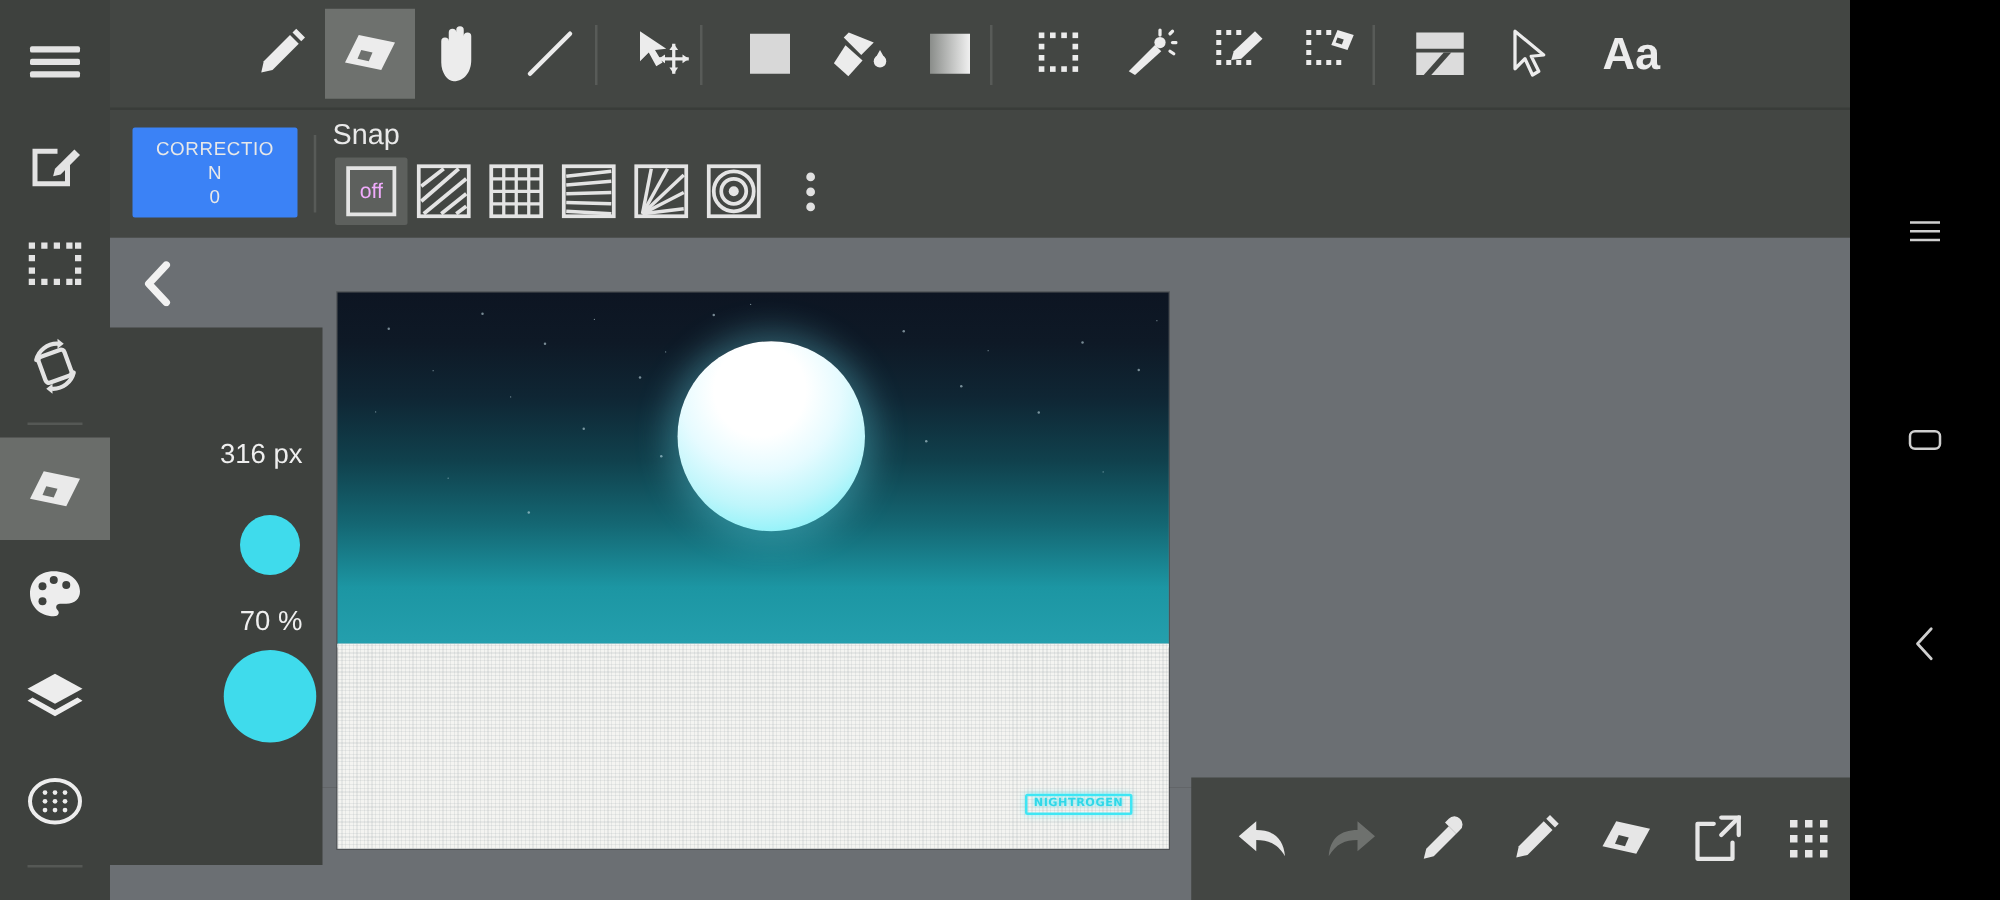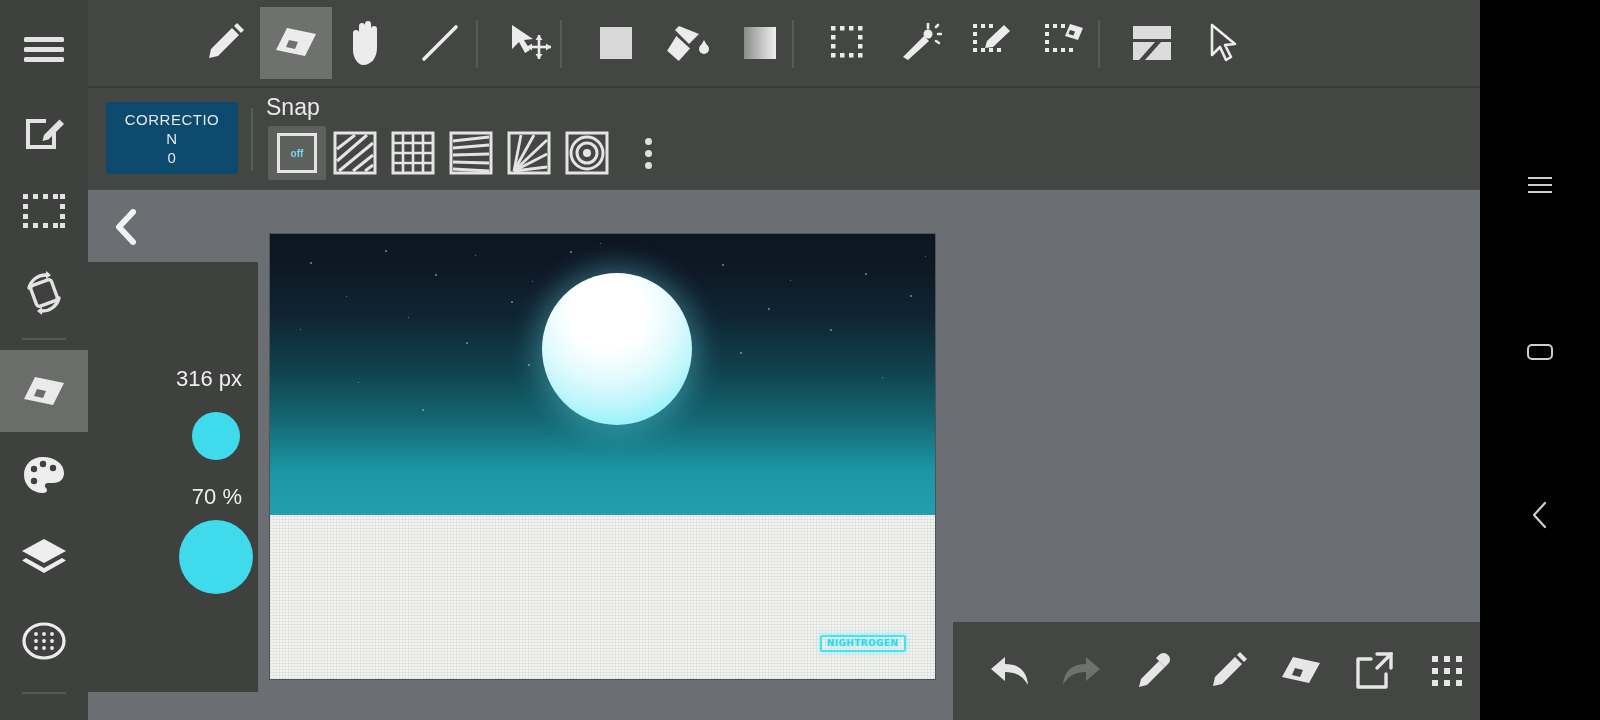--- a/index.html
+++ b/index.html
@@ -55,21 +55,21 @@
   
   #options-bar {
     position: absolute; left: 88px; top: 88px;
     width: 1392px; height: 102px;
     background: #434643;
     z-index: 20;
   }
   #correction-chip {
     position: absolute; left: 18px; top: 14px;
     width: 132px; height: 72px;
-    background: #0c4a6e;
+    background: #3b82f6;
     border-radius: 2px;
     display: flex; flex-direction: column;
     align-items: center; justify-content: center;
     color: #e8e8e8; font-size: 15px; line-height: 19px;
     letter-spacing: 0.5px; text-align: center;
   }
   #opt-divider {
     position: absolute; left: 163px; top: 20px;
     width: 2px; height: 62px; background: #585b58;
   }
@@ -527,37 +527,40 @@
     </div>
 
     <div class="tool-btn" style="left:1100px;">
       <span>
         <svg width="34" height="42" viewBox="0 0 34 42">
           <path d="M5 3 L5 33 L13 25 L19 38 L24 35 L18 23 L28 22 Z" fill="none" stroke="#ececec" stroke-width="2.6" stroke-linejoin="round"></path>
         </svg>
       </span>
     </div>
 
+    <div class="tool-btn" style="left:1172px;width:90px;">
+      <span style="color:#ececec;font-size:36px;font-weight:bold;font-family:'Liberation Sans',sans-serif;">Aa</span>
+    </div>
   </div>
 
   <div id="options-bar">
 
     <div id="correction-chip">
       <span>CORRECTIO</span>
       <span>N</span>
       <span>0</span>
     </div>
 
     <div id="opt-divider"></div>
 
     <div id="snap-label">Snap</div>
 
     <div class="snap-btn active" style="left:180px;">
       <span style="position:relative;display:inline-block;width:40px;height:40px;border:3px solid #e4e4e4;">
-        <span style="position:absolute;inset:0;display:flex;align-items:center;justify-content:center;color:#7dd3fc;font-size:10px;font-weight:bold;">off</span>
+        <span style="position:absolute;inset:0;display:flex;align-items:center;justify-content:center;color:#f0abfc;font-size:17px;font-weight:normal;">off</span>
       </span>
     </div>
 
     <div class="snap-btn" style="left:238px;">
       <span>
         <svg width="44" height="44" viewBox="0 0 44 44">
           <rect x="2" y="2" width="40" height="40" fill="none" stroke="#e4e4e4" stroke-width="3"></rect>
           <g stroke="#e4e4e4" stroke-width="3">
             <line x1="4" y1="18" x2="22" y2="4"></line>
               <line x1="4" y1="30" x2="34" y2="4"></line>
@@ -638,21 +641,21 @@
 
   <div id="back-chevron">
     <span>
       <svg width="26" height="36" viewBox="0 0 26 36">
         <path d="M20 3 L6 18 L20 33" fill="none" stroke="#f2f2f2" stroke-width="6" stroke-linecap="round" stroke-linejoin="round"></path>
       </svg>
     </span>
   </div>
 
   <div id="brush-panel">
-    <div class="panel-val" style="top:104px;">316 px</div>
+    <div class="panel-val" style="top:88px;">316 px</div>
     <div class="panel-knob" style="left:104px; top:150px; width:48px; height:48px;"></div>
 
     <div class="panel-val" style="top:222px;">70 %</div>
     <div class="panel-knob" style="left:91px; top:258px; width:74px; height:74px;"></div>
   </div>
 
   <div id="canvas-wrap">
     <div id="canvas-sky">
       <div id="stars">
         <div class="star" style="left:40px;  top:28px;"></div>

